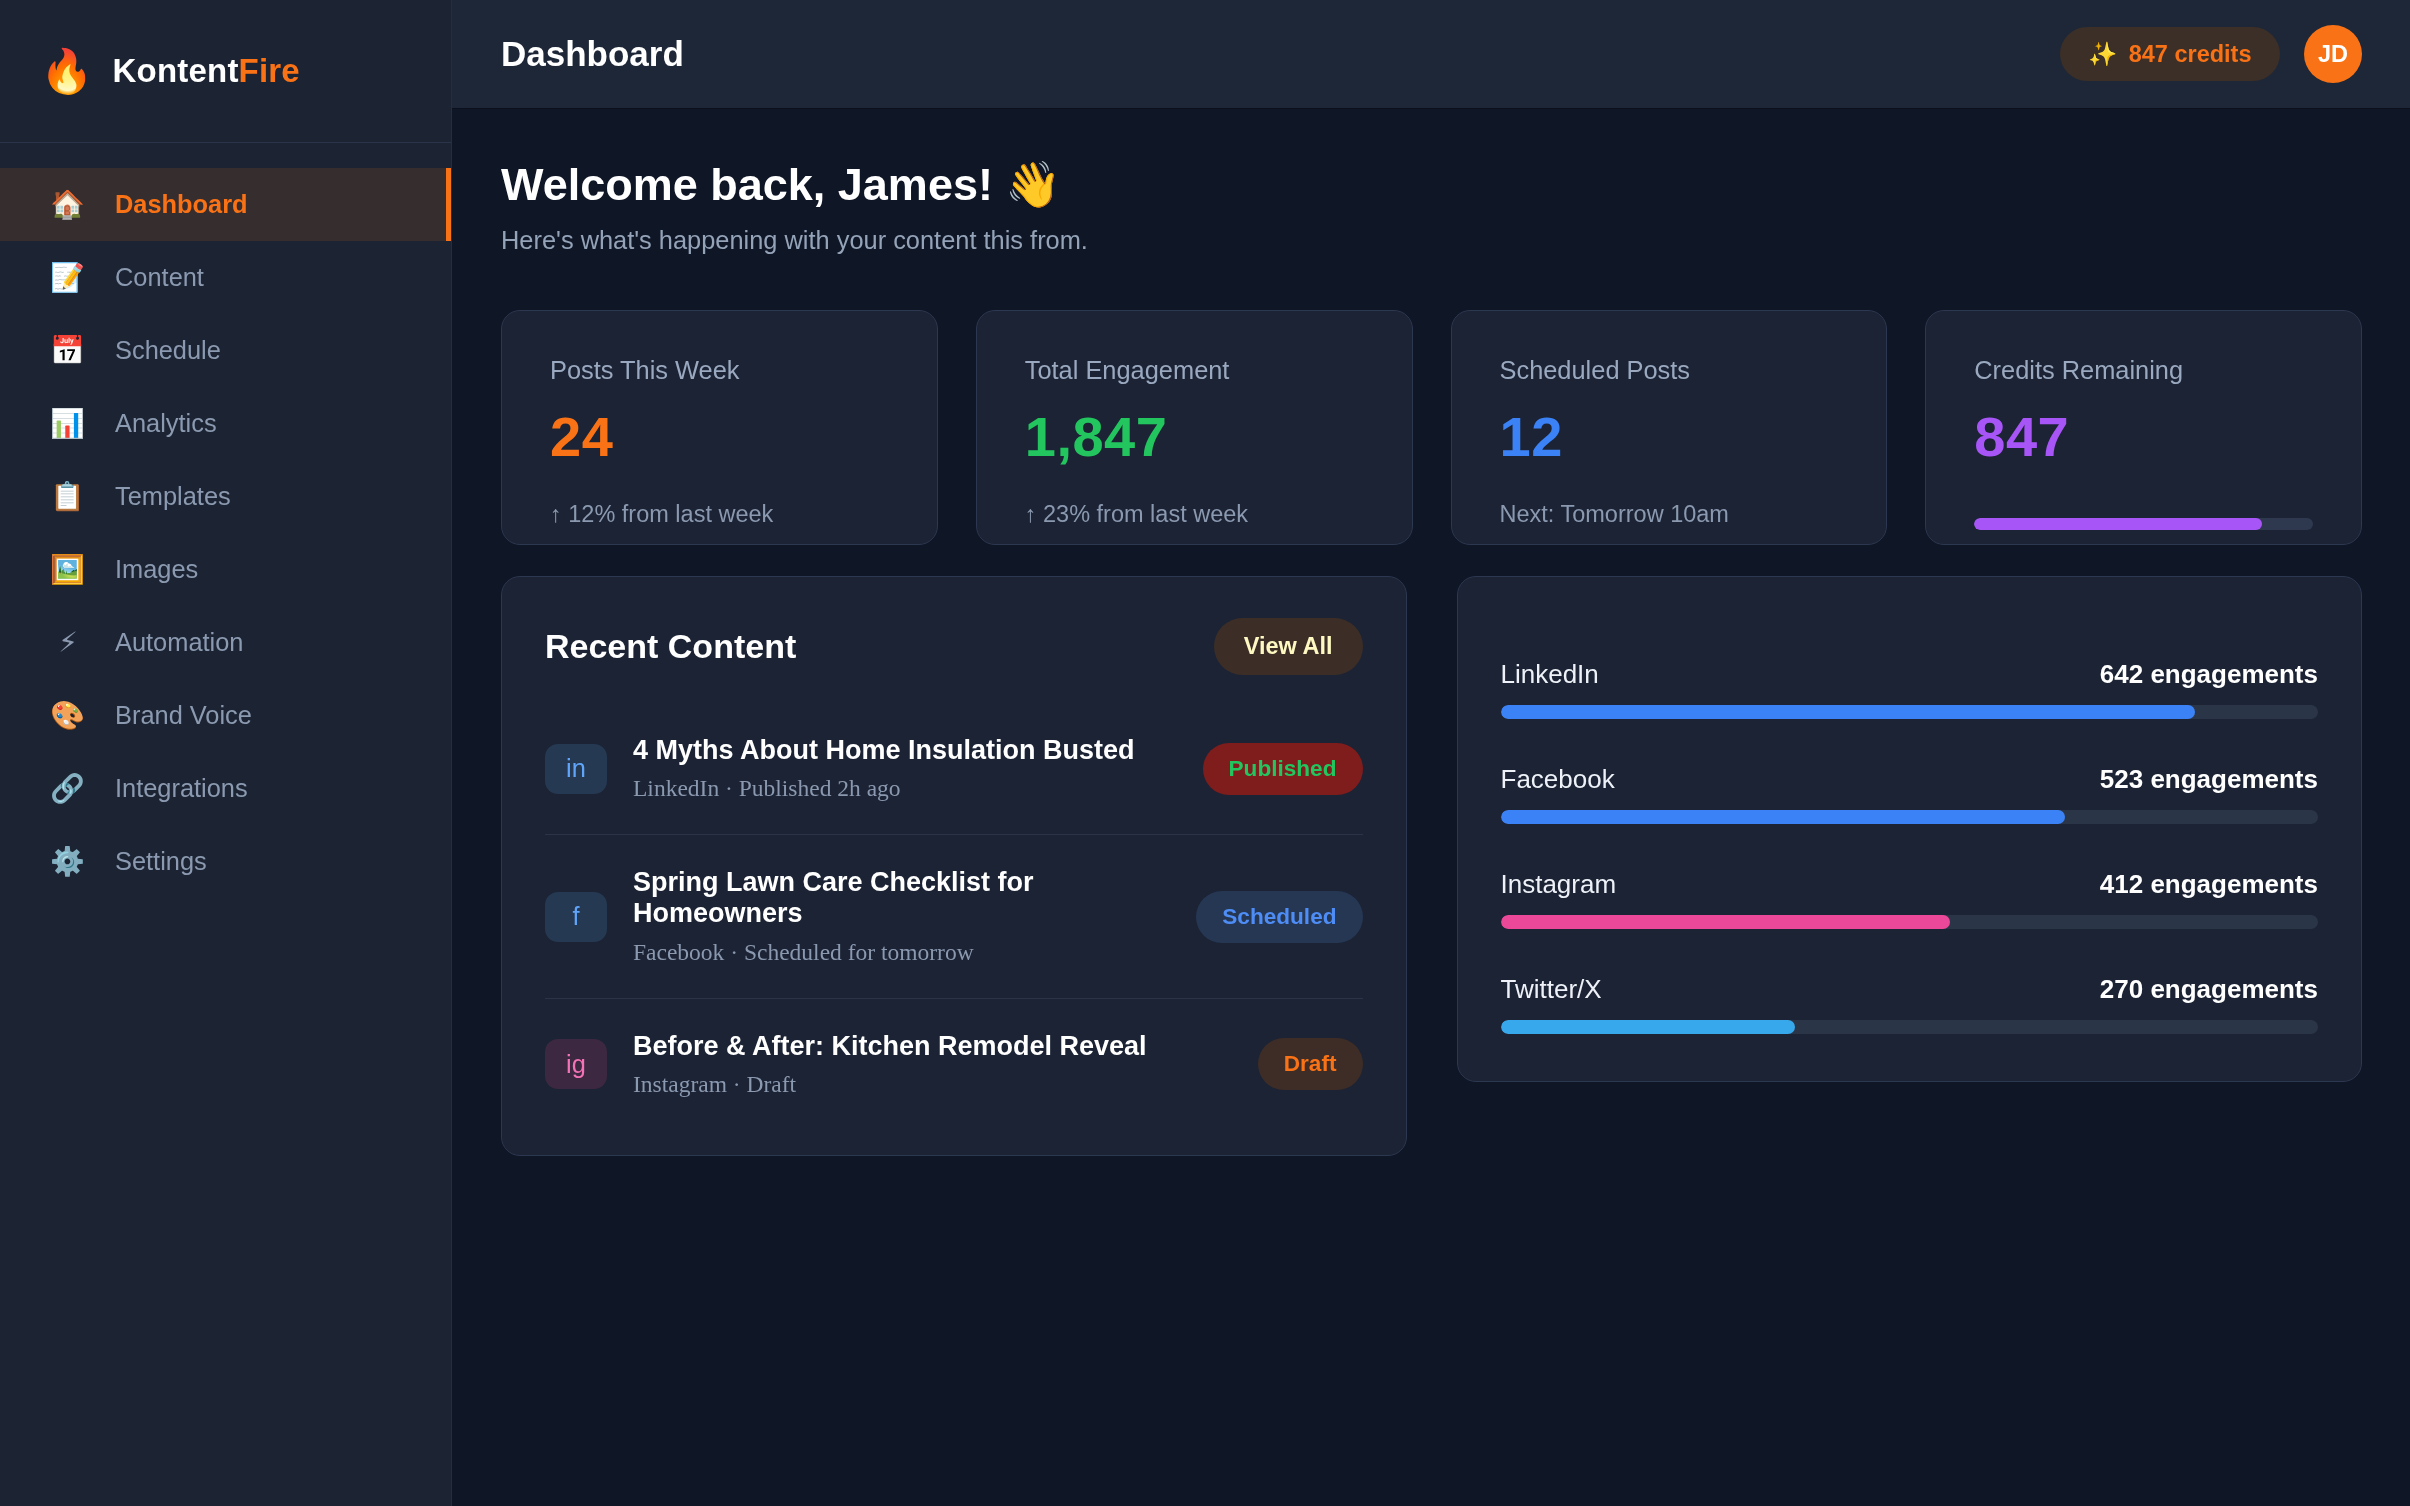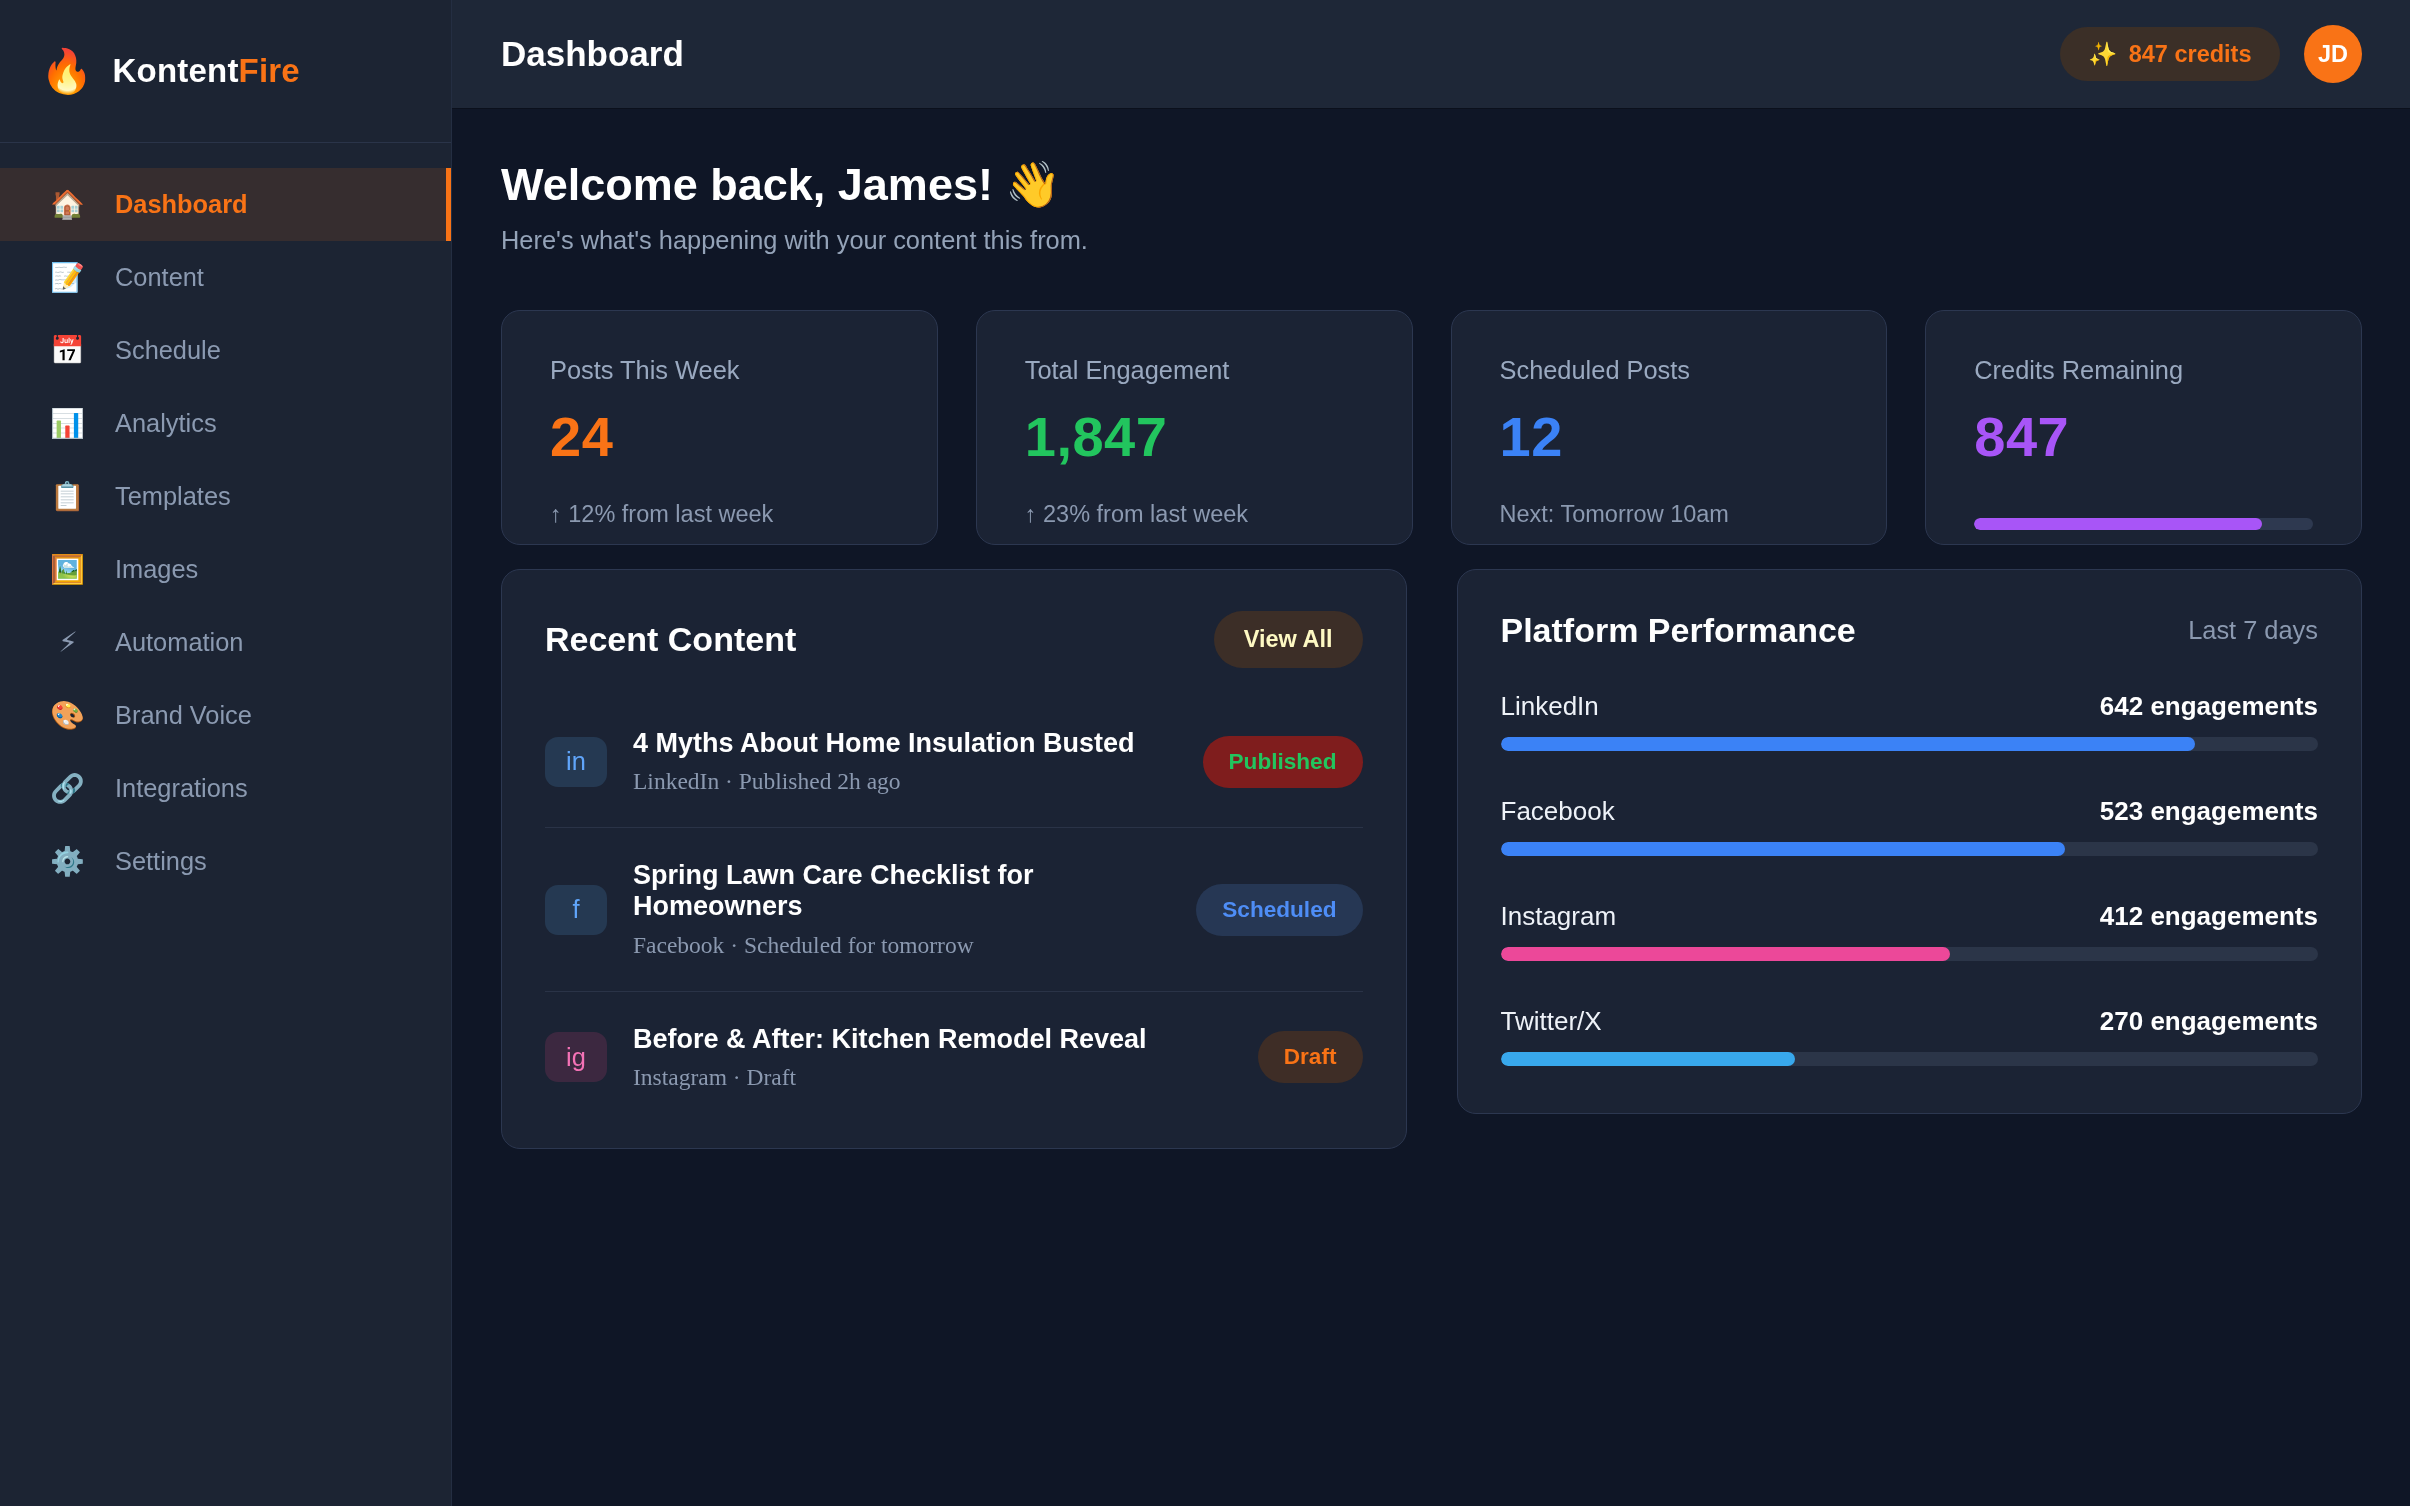--- a/index.html
+++ b/index.html
@@ -84,21 +84,21 @@
   .stat-value { margin-top: 19px; font-size: 56px; font-weight: 800; letter-spacing: 0.5px; }
   .stat-sub { margin-top: 32px; font-size: 23.5px; color: #8b99b0; }
   .stat-bar-track {
     margin-top: 49px; height: 12.2px; border-radius: 941px; background: #2e3950;
     overflow: hidden;
   }
   .stat-bar-fill { height: 100%; border-radius: 941px; }
 
   
   .panels-grid {
-    margin-top: 24px;
+    margin-top: 31px;
     display: grid; grid-template-columns: 1fr 1fr; gap: 50px;
     align-items: start;
   }
   .panel { padding: 41px 43px 47px 43px; min-height: 505px; }
   .panel-head { display: flex; align-items: center; justify-content: space-between; }
   .panel-title { font-size: 34px; font-weight: 700; color: #ffffff; }
   .view-all-btn {
     background: #3c2e27; border: none; border-radius: 941px;
     color: #fef9c3; font-size: 23.5px; font-weight: 700;
     padding: 15px 30px; cursor: pointer;
@@ -272,24 +272,20 @@
     <div class="recent-info">
       <div class="recent-title">Before &amp; After: Kitchen Remodel Reveal</div>
       <div class="recent-meta">Instagram · Draft</div>
     </div>
     <div class="status-badge" style="color: rgb(249, 115, 22); background: rgb(62, 45, 38);">Draft</div>
   </div>
           </div>
       </div>
 
       <div class="card panel">
-        <div class="panel-head">
-          <div class="panel-title">Platform Performance</div>
-          <div class="range-label">Last 7 days</div>
-        </div>
         <div class="perf-list" id="perf-list">
             <div class="perf-row">
     <div class="perf-labels">
       <span class="perf-platform">LinkedIn</span>
       <span class="perf-value">642 engagements</span>
     </div>
     <div class="perf-track">
       <div class="perf-fill" style="width: 85%; background: rgb(59, 130, 246);"></div>
     </div>
   </div>

